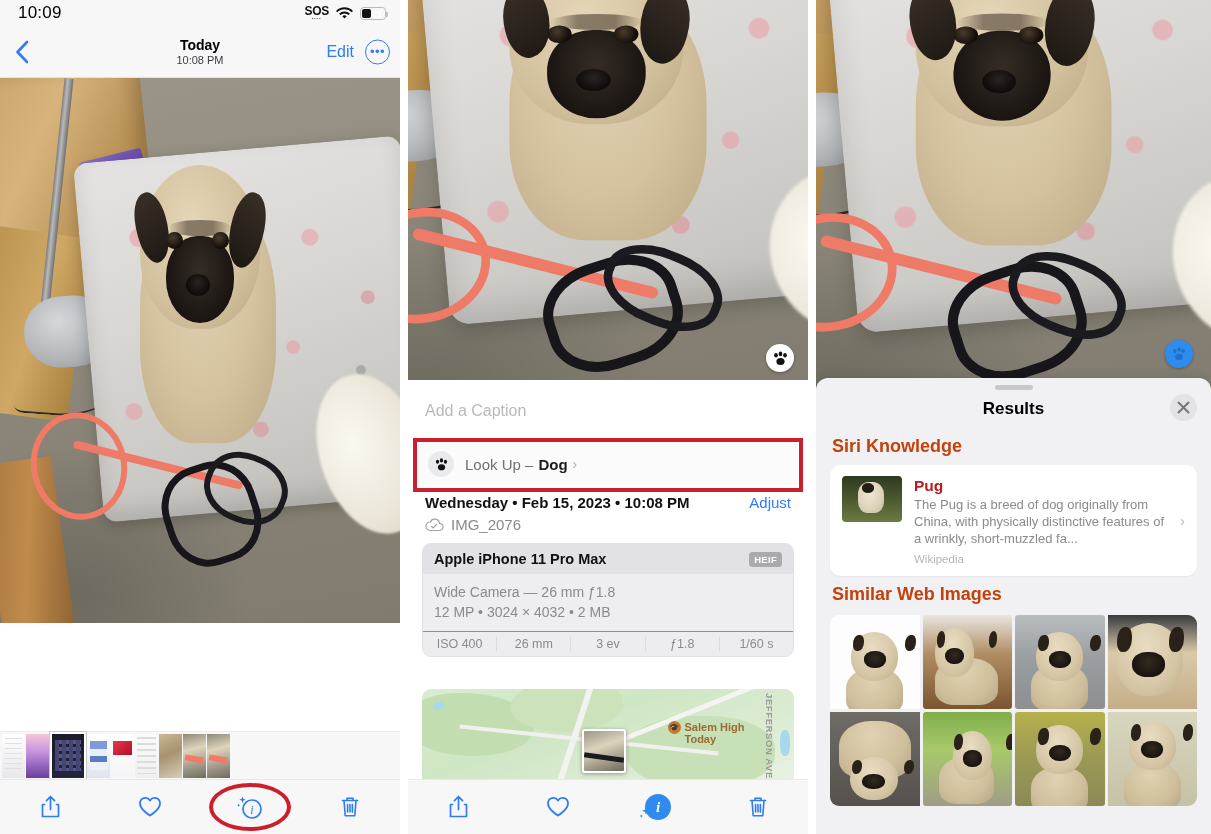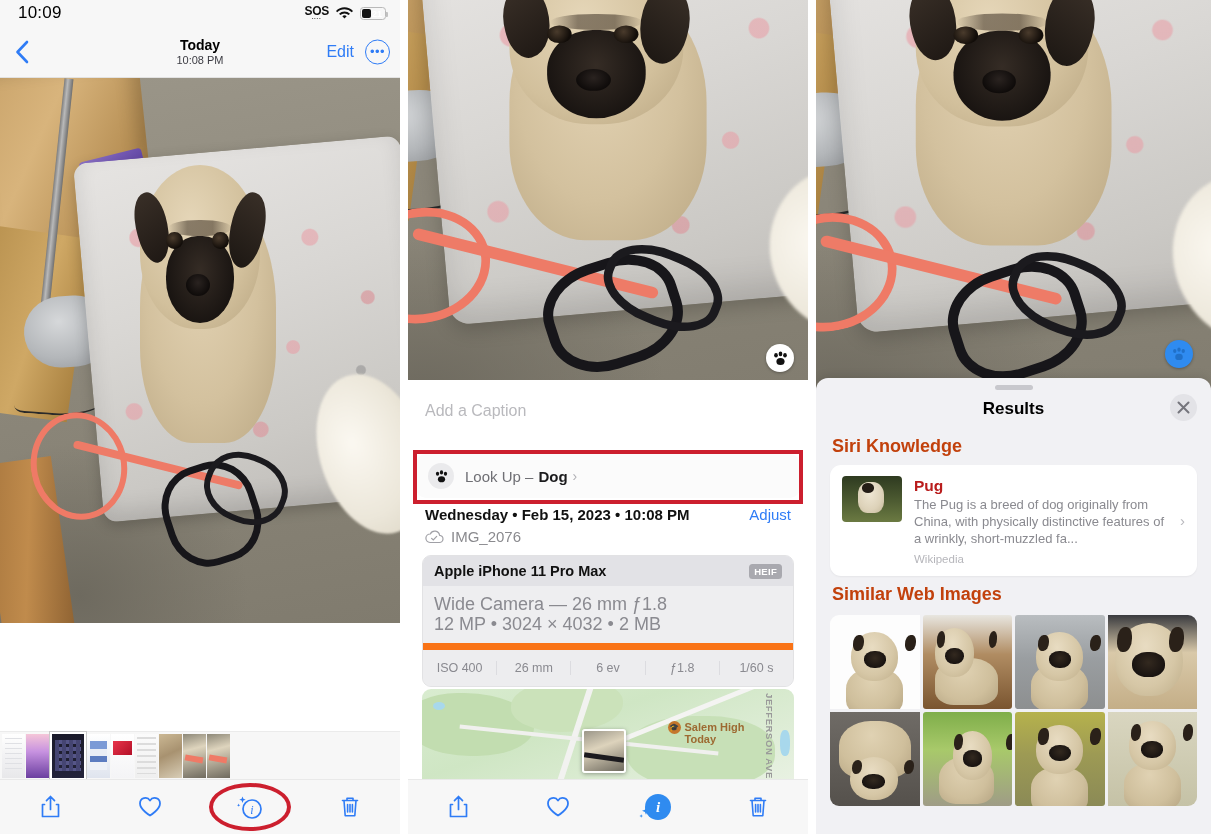--- a/index.html
+++ b/index.html
@@ -284,24 +284,24 @@
   .exif-card {
     margin: 10px 14px 0 14px; border-radius: 9px; overflow: hidden;
     background: #eeeef0; border: 1px solid #e2e2e4;
   }
   .exif-head {
     background: #e2e2e6; padding: 7px 11px; display: flex; align-items: center; justify-content: space-between;
   }
   .exif-device { font-size: 14.5px; font-weight: bold; color: #111; }
   .exif-badge { background: #a9a9af; color: #fff; font-size: 9.5px; font-weight: bold; padding: 2px 5px; border-radius: 3.5px; letter-spacing: .3px; }
   .exif-body { padding: 8px 11px 9px 11px; background: #eeeef0; }
-  .exif-line { font-size: 18px; color: #8a8a90; line-height: 20px; }
+  .exif-line { font-size: 14px; color: #8a8a90; line-height: 20px; }
   .exif-foot {
-    display: flex; align-items: center; border-top: 7px solid #f97316; background: #ededef;
-    padding: 11px 0;
+    display: flex; align-items: center; border-top: 1px solid #f97316; background: #ededef;
+    padding: 5px 0;
   }
   .exif-cell { flex: 1; text-align: center; font-size: 12.5px; color: #8a8a90; border-right: 1px solid #dcdce0; }
   .exif-cell:last-child { border-right: none; }
 
   
   .map {
     position: absolute; left: 14px; right: 14px; bottom: 55px; height: 90px;
     border-radius: 9px 9px 0 0; overflow: hidden;
     background: linear-gradient(160deg, #d9ecd0 0%, #cfe6c4 40%, #e8f1e2 100%);
   }
@@ -551,21 +551,21 @@
             <ellipse cx="4" cy="5.3" rx="1.85" ry="2.25" fill="#111"></ellipse>
             <ellipse cx="8.5" cy="3.9" rx="1.85" ry="2.35" fill="#111"></ellipse>
             <ellipse cx="13" cy="5.3" rx="1.85" ry="2.25" fill="#111"></ellipse>
             <ellipse cx="8.5" cy="11.6" rx="4.1" ry="3.5" fill="#111"></ellipse>
           </svg>
       </div>
     </div>
 
     <div class="caption-row">Add a Caption</div>
 
-    <div style="position:relative;margin-top:12px;">
+    <div style="position:relative;">
       <div class="lookup-row">
         <span class="paw-circle">
           <svg width="15" height="15" viewBox="0 0 17 17">
               <ellipse cx="4" cy="5.3" rx="1.85" ry="2.25" fill="#111"></ellipse>
               <ellipse cx="8.5" cy="3.9" rx="1.85" ry="2.35" fill="#111"></ellipse>
               <ellipse cx="13" cy="5.3" rx="1.85" ry="2.25" fill="#111"></ellipse>
               <ellipse cx="8.5" cy="11.6" rx="4.1" ry="3.5" fill="#111"></ellipse>
             </svg>
         </span>
         <span class="lookup-text">
@@ -598,21 +598,21 @@
         <span class="exif-device">Apple iPhone 11 Pro Max</span>
         <span class="exif-badge">HEIF</span>
       </div>
       <div class="exif-body">
         <div class="exif-line">Wide Camera — 26 mm ƒ1.8</div>
         <div class="exif-line">12 MP • 3024 × 4032 • 2 MB</div>
       </div>
       <div class="exif-foot">
         <span class="exif-cell">ISO 400</span>
         <span class="exif-cell">26 mm</span>
-        <span class="exif-cell">6 ev</span>
+        <span class="exif-cell">3 ev</span>
         <span class="exif-cell">ƒ1.8</span>
         <span class="exif-cell">1/60 s</span>
       </div>
     </div>
 
     <div class="map">
       <div class="map-green-1"></div>
         <div class="map-green-2"></div>
         <div class="map-green-3"></div>
       <div class="map-road-1"></div>

